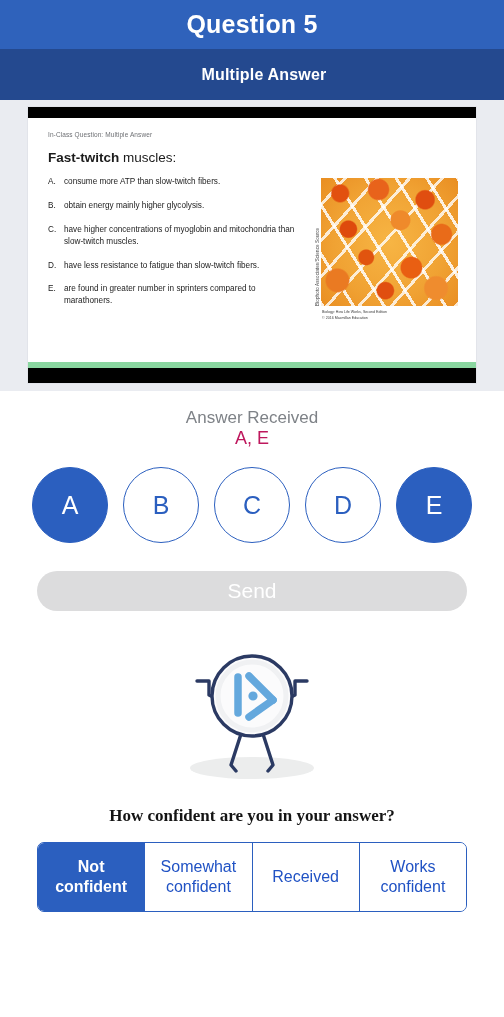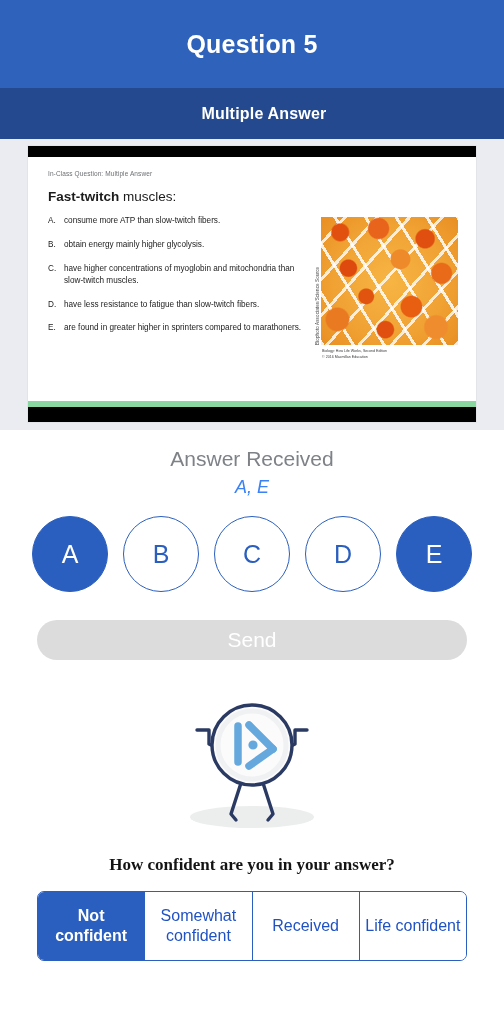--- a/index.html
+++ b/index.html
@@ -13,21 +13,21 @@
   }
   .app {
     position: relative;
     width: 504px;
     height: 1017px;
     background: #ffffff;
   }
 
   
   .header {
-    height: 88px;
+    height: 49px;
     background: #2f62bb;
     display: flex;
     align-items: center;
     justify-content: center;
   }
   .header-title {
     color: #ffffff;
     font-size: 25px;
     font-weight: bold;
     letter-spacing: 0.2px;
@@ -158,28 +158,26 @@
     margin-top: 4px;
     padding-left: 1px;
   }
 
   
   .answer-section {
     padding-top: 17px;
     text-align: center;
   }
   .answer-received {
-    font-size: 21px;
+    font-size: 17px;
     color: #7e8287;
-    margin-bottom: 6px;
   }
   .answer-value {
     font-size: 18px;
-    color: #3b82f6;
-    font-style: italic;
+    color: #be185d;
   }
   .choices-row {
     display: flex;
     justify-content: center;
     gap: 15px;
     margin-top: 18px;
   }
   .bubble {
     width: 76px;
     height: 76px;
@@ -291,21 +289,21 @@
             <div class="choice-row">
               <span class="choice-letter">C.</span>
               <span class="choice-text">have higher concentrations of myoglobin and mitochondria than slow-twitch muscles.</span>
             </div>
             <div class="choice-row">
               <span class="choice-letter">D.</span>
               <span class="choice-text">have less resistance to fatigue than slow-twitch fibers.</span>
             </div>
             <div class="choice-row">
               <span class="choice-letter">E.</span>
-              <span class="choice-text">are found in greater higher in sprinters compared to marathoners.</span>
+              <span class="choice-text">are found in greater number in sprinters compared to marathoners.</span>
             </div>
           </div>
           <div class="figure-wrap">
             <div class="figure-credit">Biophoto Associates/Science Source</div>
             <div class="figure-col">
               <div class="figure-img"></div>
               <div class="figure-caption">
                 <div>Biology: How Life Works, Second Edition</div>
                 <div>© 2016 Macmillan Education</div>
               </div>
@@ -348,16 +346,16 @@
       <line x1="116" y1="67" x2="92" y2="84" stroke="#64a8dd" stroke-width="7.5" stroke-linecap="round"></line>
       <circle cx="96" cy="63" r="4.6" fill="#64a8dd"></circle>
     </svg>
   </div>
 
   <div class="confidence-title">How confident are you in your answer?</div>
   <div class="confidence-bar">
     <div class="conf-item selected">Not confident</div>
     <div class="conf-item">Somewhat confident</div>
     <div class="conf-item">Received</div>
-    <div class="conf-item">Life confident</div>
+    <div class="conf-item">Works confident</div>
   </div>
 
 </div>
 
 </body></html>

